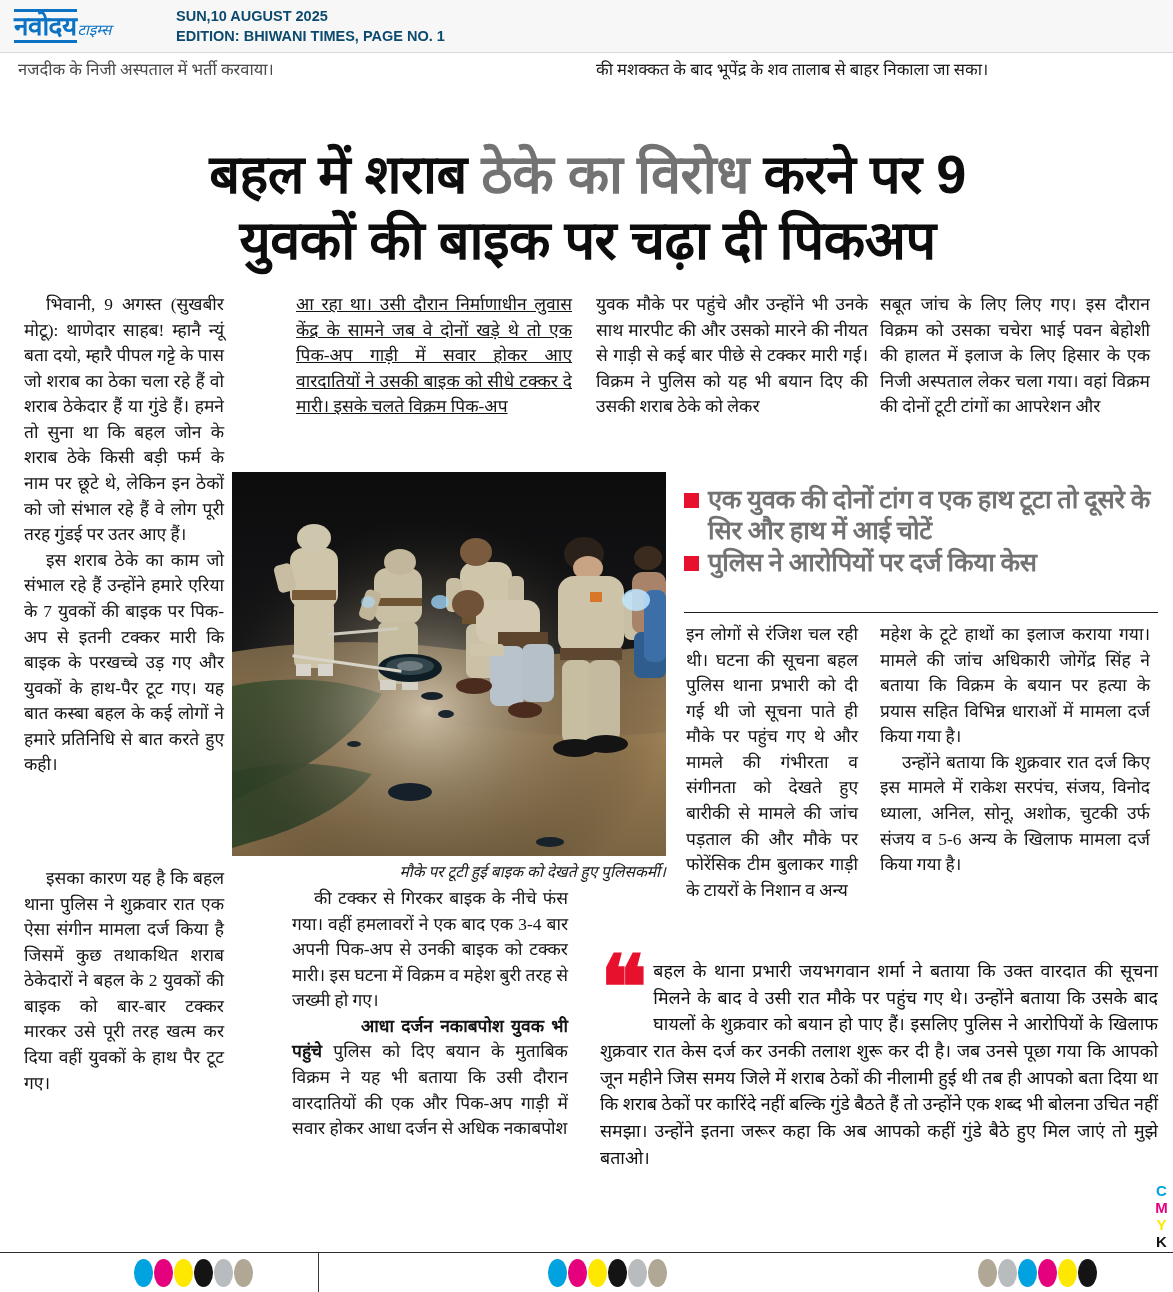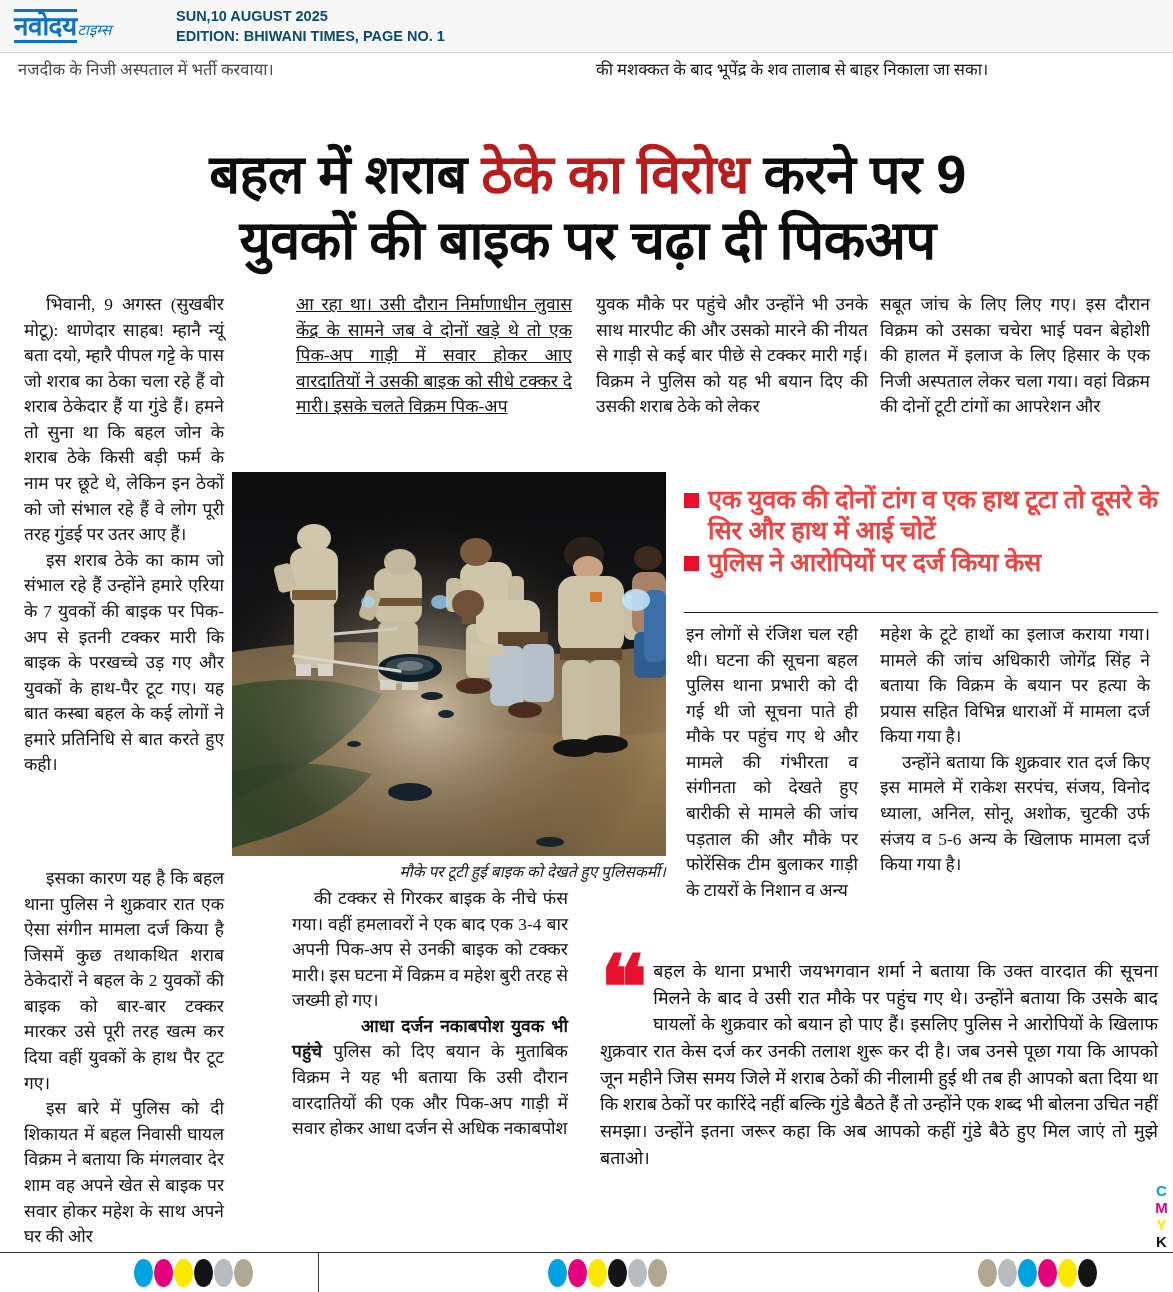--- a/index.html
+++ b/index.html
@@ -85,21 +85,21 @@
     left: 30px; top: 106px;
     width: 1115px;
     text-align: center;
     font-family: "Liberation Sans", "DejaVu Sans", sans-serif;
     font-weight: bold;
     font-size: 54px;
     line-height: 1.22;
     color: #0d0d0d;
     letter-spacing: -0.5px;
   }
-  .hl-accent { color: #b91c1c; }
+  .hl-accent { color: #737373; }
 
   
   .col {
     position: absolute;
     font-size: 17.4px;
     line-height: 1.47;
     text-align: justify;
     color: #141414;
     -webkit-hyphens: none;
     hyphens: none;
@@ -148,25 +148,25 @@
     margin-bottom: 1px;
   }
   .red-sq {
     width: 15px; height: 15px;
     background: #e8112d;
     flex: 0 0 15px;
     margin-top: 9px;
     margin-right: 9px;
   }
   .subhead-text {
-    font-family: Liberation Sans, sans-serif;
+    font-family: Liberation Serif, serif;
     font-weight: bold;
     font-size: 25.5px;
     line-height: 1.22;
-    color: #ef4444;
+    color: #737373;
     letter-spacing: -0.3px;
   }
   .subhead-rule {
     position: absolute;
     left: 684px; top: 612px;
     width: 474px;
     border-top: 1.5px solid #1c1c1c;
   }
 
   
@@ -252,21 +252,20 @@
   <span>युवकों की बाइक पर चढ़ा दी पिकअप</span>
 </h1>
 
 <div class="col" id="col1">
   <p>भिवानी, 9 अगस्त (सुखबीर मोटू): थाणेदार साहब! म्हानै न्यूं बता दयो, म्हारै पीपल गट्टे के पास जो शराब का ठेका चला रहे हैं वो शराब ठेकेदार हैं या गुंडे हैं। हमने तो सुना था कि बहल जोन के शराब ठेके किसी बड़ी फर्म के नाम पर छूटे थे, लेकिन इन ठेकों को जो संभाल रहे हैं वे लोग पूरी तरह गुंडई पर उतर आए हैं।</p>
   <p>इस शराब ठेके का काम जो संभाल रहे हैं उन्होंने हमारे एरिया के 7 युवकों की बाइक पर पिक-अप से इतनी टक्कर मारी कि बाइक के परखच्चे उड़ गए और युवकों के हाथ-पैर टूट गए। यह बात कस्बा बहल के कई लोगों ने हमारे प्रतिनिधि से बात करते हुए कही।</p>
 </div>
 
 <div class="col" id="col1b">
   <p>इसका कारण यह है कि बहल थाना पुलिस ने शुक्रवार रात एक ऐसा संगीन मामला दर्ज किया है जिसमें कुछ तथाकथित शराब ठेकेदारों ने बहल के 2 युवकों की बाइक को बार-बार टक्कर मारकर उसे पूरी तरह खत्म कर दिया वहीं युवकों के हाथ पैर टूट गए।</p>
-  <p>इस बारे में पुलिस को दी शिकायत में बहल निवासी घायल विक्रम ने बताया कि मंगलवार देर शाम वह अपने खेत से बाइक पर सवार होकर महेश के साथ अपने घर की ओर</p>
 </div>
 
 <div class="col" id="col2">
   <p class="noindent">आ रहा था। उसी दौरान निर्माणाधीन लुवास केंद्र के सामने जब वे दोनों खड़े थे तो एक पिक-अप गाड़ी में सवार होकर आए वारदातियों ने उसकी बाइक को सीधे टक्कर दे मारी। इसके चलते विक्रम पिक-अप</p>
 </div>
 
 <div class="col" id="col2b">
   <p>की टक्कर से गिरकर बाइक के नीचे फंस गया। वहीं हमलावरों ने एक बाद एक 3-4 बार अपनी पिक-अप से उनकी बाइक को टक्कर मारी। इस घटना में विक्रम व महेश बुरी तरह से जख्मी हो गए।</p>
   <p><span class="runbold">आधा दर्जन नकाबपोश युवक भी पहुंचे </span><span>पुलिस को दिए बयान के मुताबिक विक्रम ने यह भी बताया कि उसी दौरान वारदातियों की एक और पिक-अप गाड़ी में सवार होकर आधा दर्जन से अधिक नकाबपोश</span></p>
 </div>

